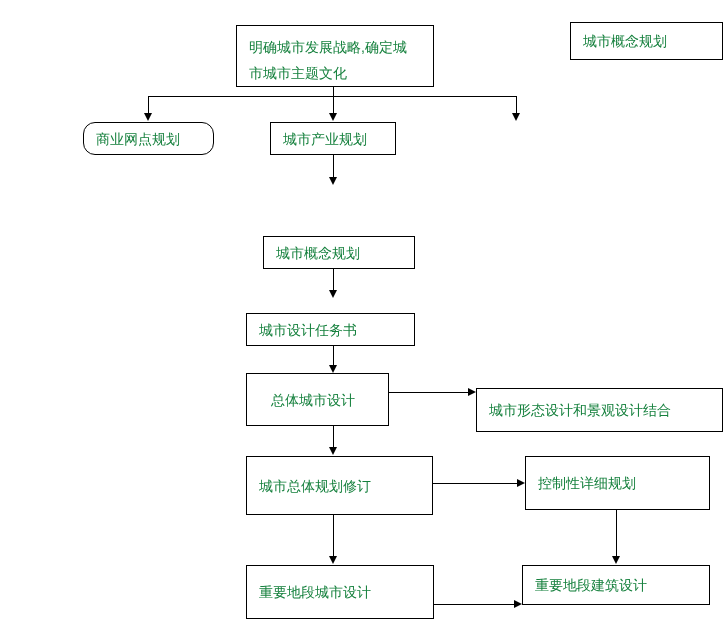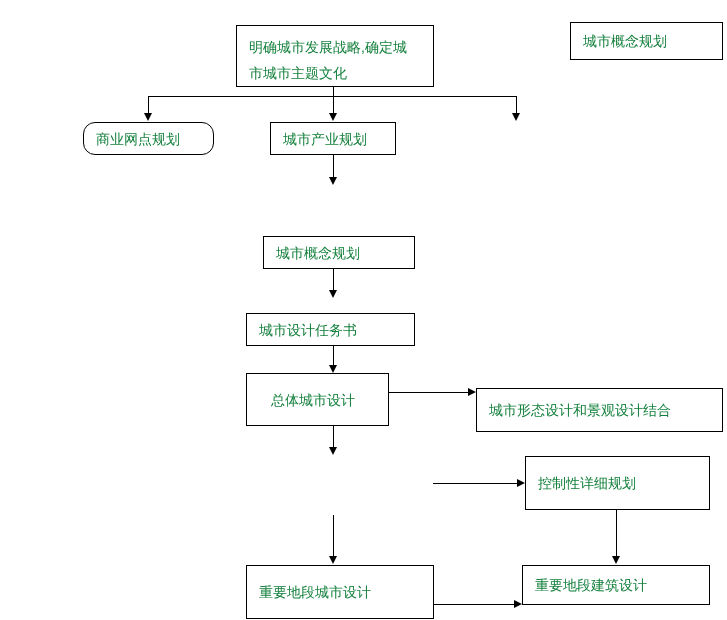--- a/index.html
+++ b/index.html
@@ -75,20 +75,21 @@
 
 
   <div class="node" style="left:263px; top:236px; width:152px; height:33px;">城市概念规划</div>
 
   <div class="node" style="left:246px; top:298px; width:169px; height:33px;margin-top:15px;">城市设计任务书</div>
 
   <div class="node" style="left:246px; top:373px; width:143px; height:53px;padding-left:24px;">总体城市设计</div>
 
   <div class="node" style="left:476px; top:362px; width:247px; height:44px;margin-top:26px;">城市形态设计和景观设计结合</div>
 
+  <div class="node" style="left:246px; top:456px; width:187px; height:59px;">城市总体规划修订</div>
 
   <div class="node" style="left:246px; top:565px; width:188px; height:54px;">重要地段城市设计</div>
 
   <div class="node" style="left:525px; top:456px; width:185px; height:54px;">控制性详细规划</div>
 
   <div class="node" style="left:522px; top:565px; width:188px; height:40px;">重要地段建筑设计</div>
 
   <div class="edge v" style="left:333px; top:87px; height:9px;"></div>
 
   <div class="edge h" style="left:148px; top:96px; width:369px;"></div>

